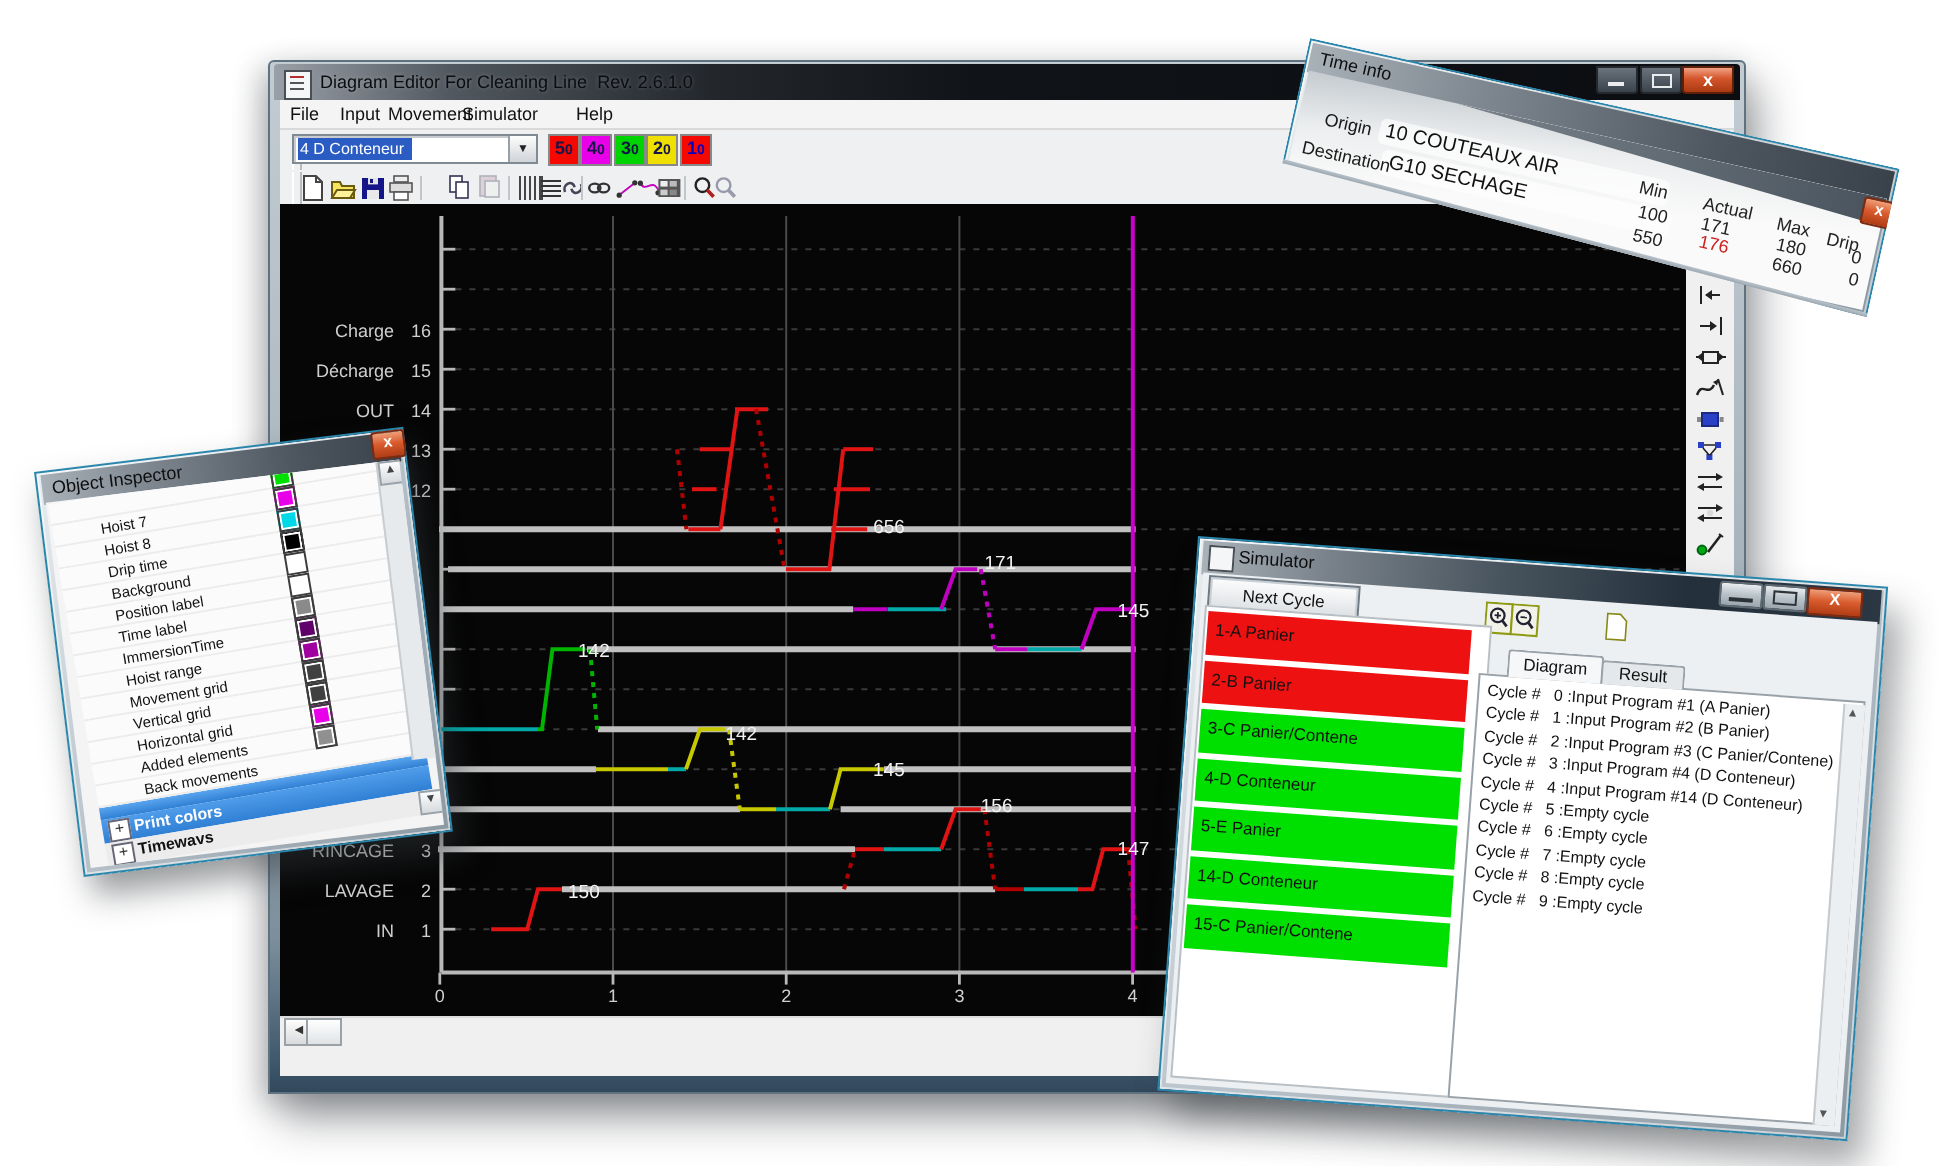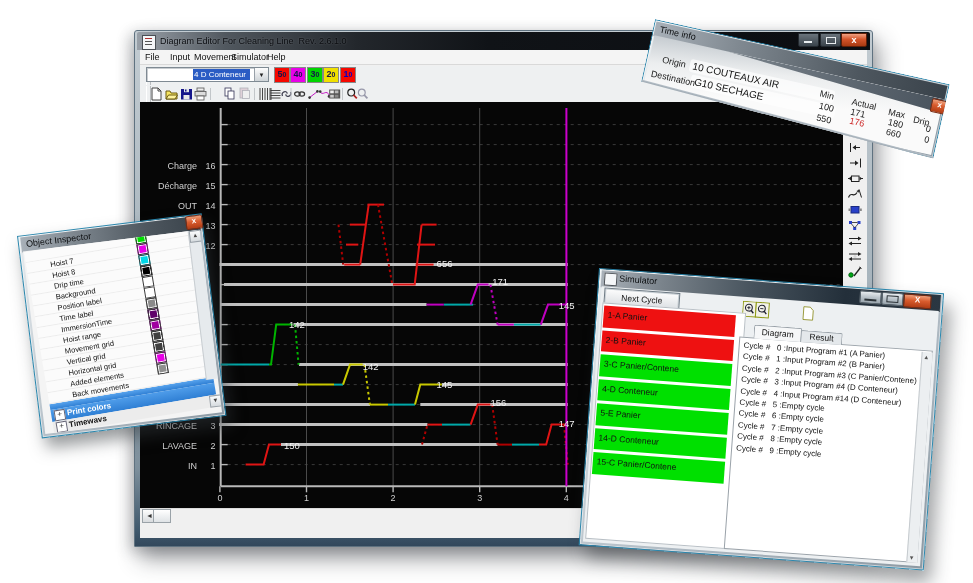--- a/index.html
+++ b/index.html
@@ -16,21 +16,21 @@
   text-shadow:0 0 2px rgba(255,255,255,.25);white-space:nowrap;}
 #mico{position:absolute;left:5px;top:3px;width:12px;height:13px;background:#f4f6f8;border:1px solid #4a4f55;}
 #mico i{position:absolute;left:2px;width:7px;height:1px;background:#b03030;}
 #mclient{position:absolute;left:5px;top:19px;right:5px;bottom:8px;background:#f0f0f0;}
 #menubar{position:absolute;left:0;top:0;right:0;height:14px;background:#f4f4f4;border-bottom:1px solid #d9d9d9;font-size:9px;color:#111;padding-left:44px;}
 #menubar span{position:absolute;top:2px;}
 #tb1{position:absolute;left:0;top:16px;right:0;height:22px;background:#eef0f1;}
 #tb2{position:absolute;left:0;top:36px;right:0;height:16px;background:#eef0f1;}
 .grip{position:absolute;width:3px;border-left:1px solid #fff;border-right:1px solid #b9bcbf;height:16px;}
 #combo{position:absolute;left:6px;top:1px;width:121px;height:13px;background:#fff;border:1px solid #7f8a93;box-shadow:inset 1px 1px 0 #c8ccd0;}
-#combo .sel{position:absolute;left:2px;top:1px;height:11px;width:55px;background:#2a5cc4;color:#fff;font-size:8px;padding:0 1px;line-height:11px;white-space:nowrap;overflow:hidden;margin-left:44px;}
+#combo .sel{position:absolute;left:2px;top:1px;height:11px;width:55px;background:#2a5cc4;color:#fff;font-size:8px;padding:0 1px;line-height:11px;white-space:nowrap;overflow:hidden;}
 #combo .btn{position:absolute;right:0;top:0;width:13px;height:100%;background:linear-gradient(#fdfdfd,#cfd4d8);border-left:1px solid #98a0a8;font-size:6px;color:#222;text-align:center;line-height:14px;}
 .cbtn{position:absolute;top:1px;width:14px;height:14px;border:1px solid #888;font-size:9px;font-weight:bold;text-align:center;line-height:13px;color:#15154a;}
 .cbtn u{text-decoration:none;font-size:7px;}
 
 #hscroll{position:absolute;left:0;right:0;bottom:16px;height:13px;background:#f0f0f0;border-top:1px solid #dcdcdc;}
 #hscroll .ar{position:absolute;left:2px;top:0;width:13px;height:12px;background:linear-gradient(#fdfdfd,#d8dbde);border:1px solid #9aa2a8;font-size:7px;line-height:11px;text-align:center;color:#333;}
 #hscroll .th{position:absolute;left:13px;top:0;width:16px;height:12px;background:linear-gradient(#fff,#dfe3e6);border:1px solid #9aa2a8;}
 #sbar{position:absolute;left:0;right:0;bottom:0;height:16px;background:#f2f2f2;border-top:1px solid #d5d5d5;font-size:10px;color:#111;}
 #sbar span{position:absolute;left:2px;top:2px;}
 
@@ -90,21 +90,21 @@
         <div style="position:absolute;left:5px;top:3px;width:8px;height:5px;border:1px solid #e8ecef"></div>
       </div>
     <div style="position:absolute;right:3px;top:1px;width:24px;height:12px;background:linear-gradient(#f0a183,#d4542a 45%,#a83a12);border:1px solid #5f1f08;border-radius:0 0 2px 2px;color:#fff;font-size:9px;font-weight:bold;text-align:center;line-height:12px">x</div>
   </div>
   <div id="mclient">
     <div id="menubar">
       <span style="left:5px">File</span>
         <span style="left:30px">Input</span>
       <span style="left:54px">Movement</span>
         <span style="left:91px">Simulator</span>
-      <span style="left:127px">Help</span>
+      <span style="left:148px">Help</span>
     </div>
     <div id="tb1">
       <div class="grip" style="left:6px;top:3px"></div>
       <div id="combo">
           <div class="sel">4 D Conteneur</div>
           <div class="btn">▼</div>
         </div>
       <div class="cbtn" style="left:134px;background:#f50800">5<u>0</u></div>
       <div class="cbtn" style="left:150px;background:#e800e8">4<u>0</u></div>
       <div class="cbtn" style="left:167px;background:#00d400">3<u>0</u></div>

